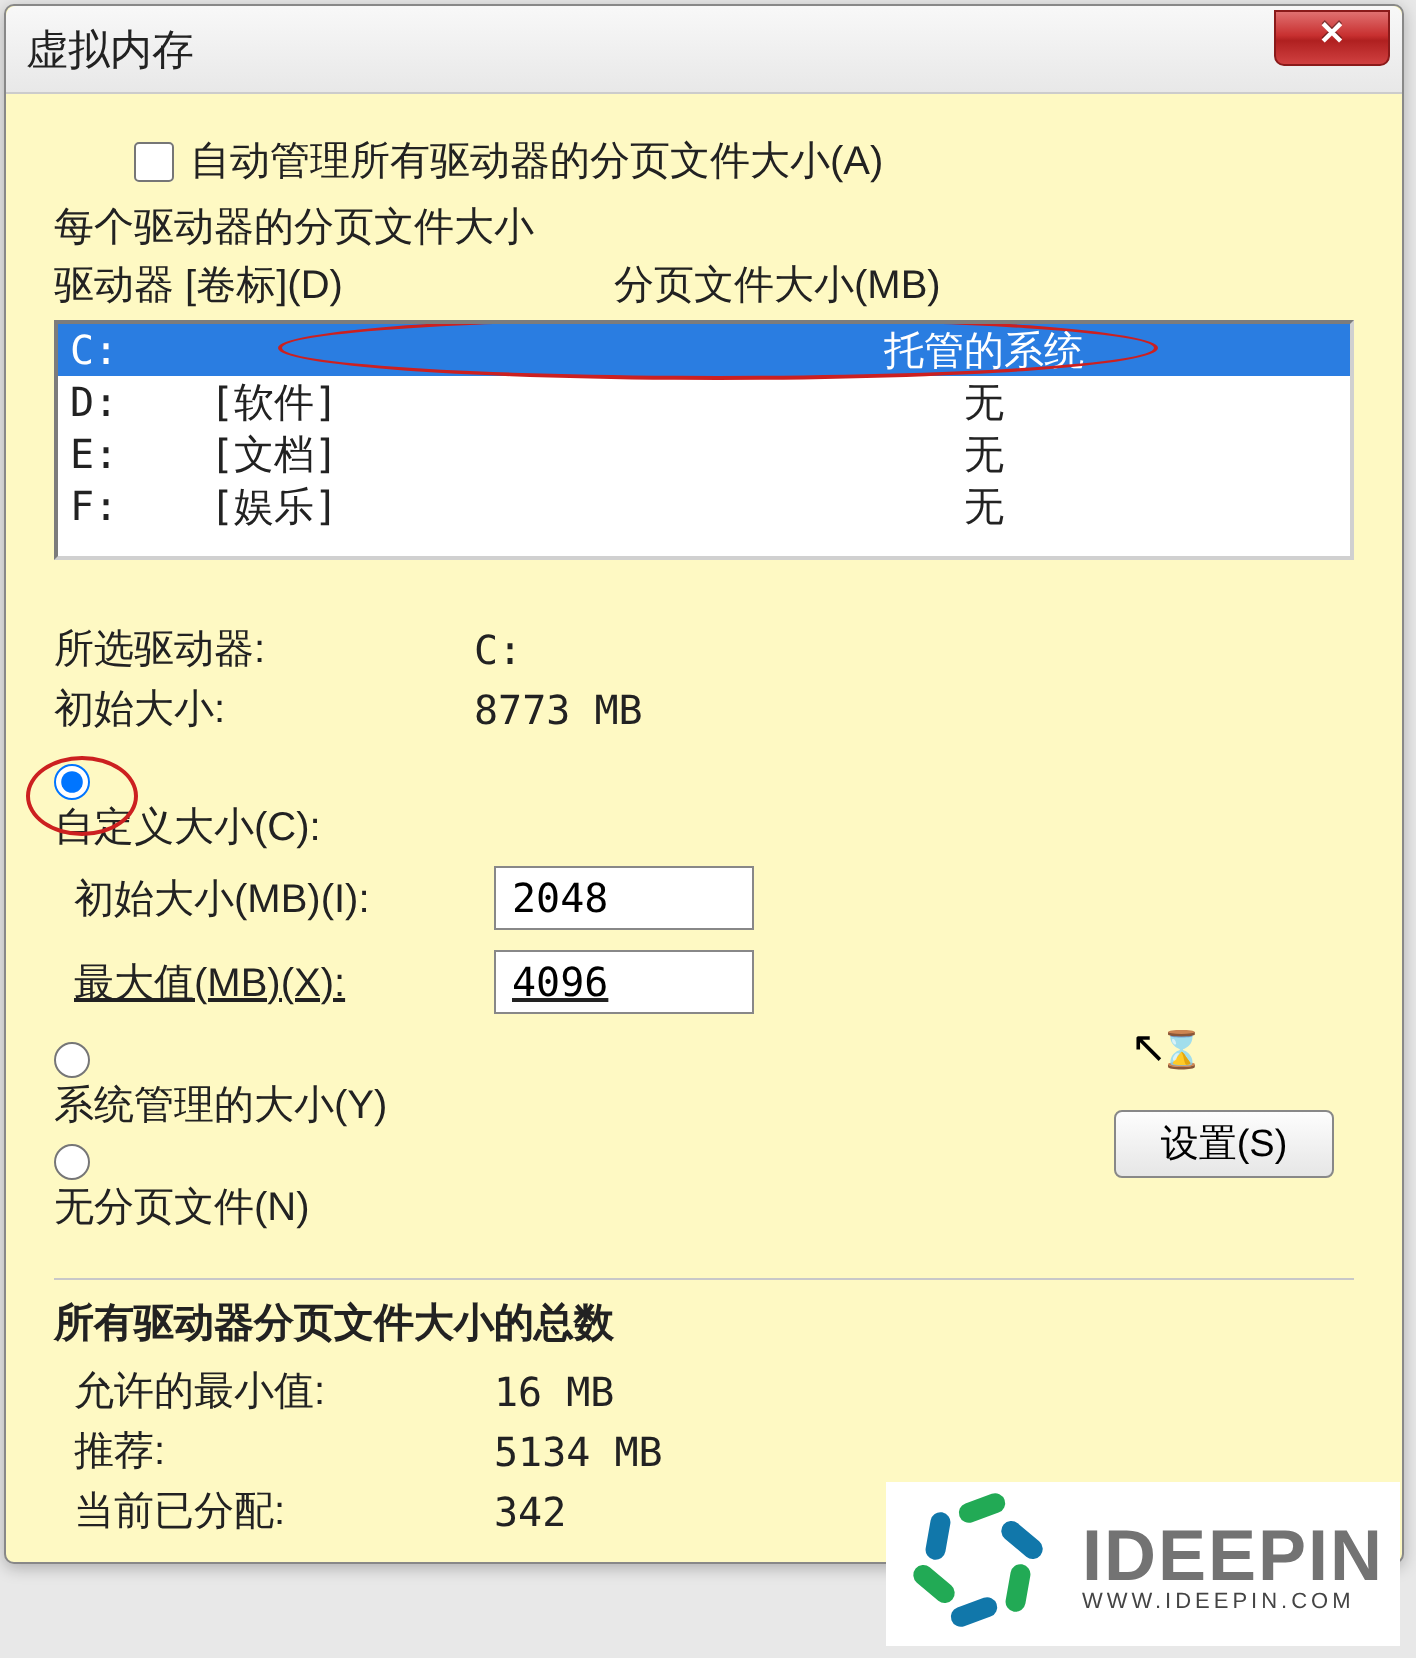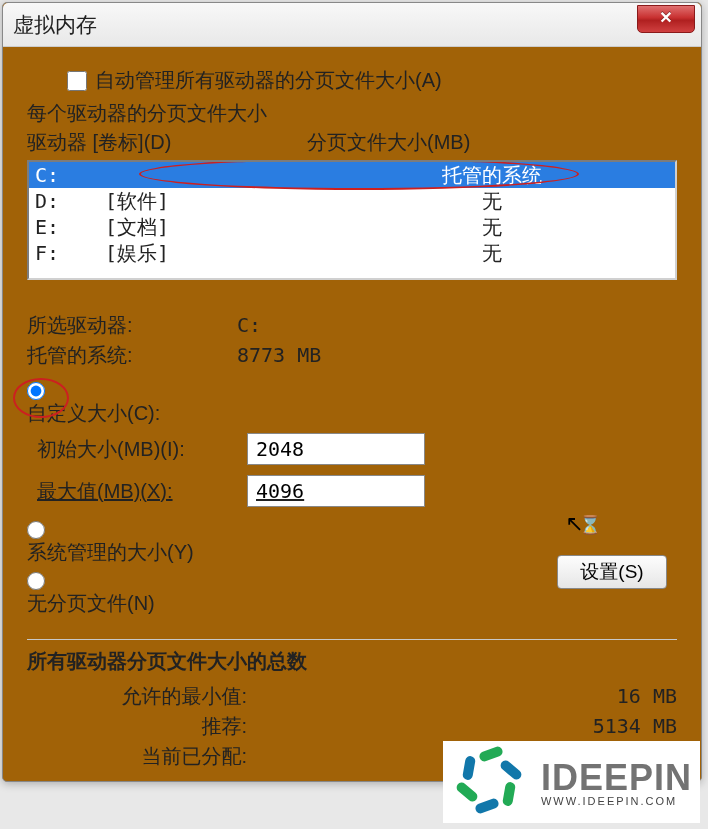--- a/index.html
+++ b/index.html
@@ -5,21 +5,21 @@
 * { box-sizing: border-box; margin: 0; padding: 0; }
 body {
   font-family: "Microsoft YaHei", SimSun, sans-serif;
   background: #e8e8e8;
   width: 708px;
   height: 829px;
   overflow: hidden;
 }
 .window {
   width: 700px;
-  background: #a16207;
+  background: #fef9c3;
   border: 1px solid #888;
   border-radius: 5px;
   box-shadow: 0 2px 8px rgba(0,0,0,0.25);
   margin: 2px;
 }
 .titlebar {
   height: 44px;
   background: linear-gradient(to bottom, #f8f8f8, #e8e8e8);
   border-bottom: 1px solid #ccc;
   display: flex;
@@ -107,21 +107,21 @@
   margin-right: 8px;
 }
 .sub-input-row {
   display: flex;
   align-items: center;
   margin-top: 6px;
   margin-left: 10px;
 }
 .sub-input-row .sublabel { width: 210px; }
 .sub-input-row input[type="text"] {
-  width: 178px;
+  width: 130px;
   height: 32px;
   font-size: 20px;
   padding: 2px 8px;
   border: 1px solid #888;
   font-family: SimSun, monospace;
 }
 .lower-radios { margin-top: 14px; position: relative; }
 .set-btn {
   position: absolute;
   right: 10px;
@@ -132,21 +132,21 @@
   border: 1px solid #888;
   border-radius: 4px;
   font-size: 19px;
   cursor: pointer;
 }
 .divider {
   border: none;
   border-top: 1px solid #c8c8c8;
   margin: 22px 0 8px 0;
 }
-.totals .trow { display: flex; line-height: 30px; margin-left: 10px; text-align: right; }
+.totals .trow { display: flex; line-height: 30px; margin-left: 10px; }
 .totals .tlabel { width: 210px; }
 .totals .tvalue { flex: 1; font-family: SimSun, monospace; }
 
 .ellipse {
   position: absolute;
   border: 2.5px solid #cc2020;
   border-radius: 50%;
   pointer-events: none;
 }
 .rel-wrap { position: relative; }
@@ -241,21 +241,21 @@
       </div>
       <div class="ellipse" style="left:110px; top:-4px; width:440px; height:32px;"></div>
     </div>
 
     <div class="info-block">
       <div class="info-row">
         <span class="ilabel">所选驱动器:</span>
         <span class="ivalue">C:</span>
       </div>
       <div class="info-row">
-        <span class="ilabel">托管的系统:</span>
+        <span class="ilabel">初始大小:</span>
         <span class="ivalue">8773 MB</span>
       </div>
     </div>
 
     <div class="rel-wrap">
       <div class="radio-row">
         <input type="radio" name="pf" checked="" style="">
         <span>自定义大小(C):</span>
       </div>
       <div class="ellipse" style="left:-14px; top:-4px; width:56px; height:40px;"></div>

